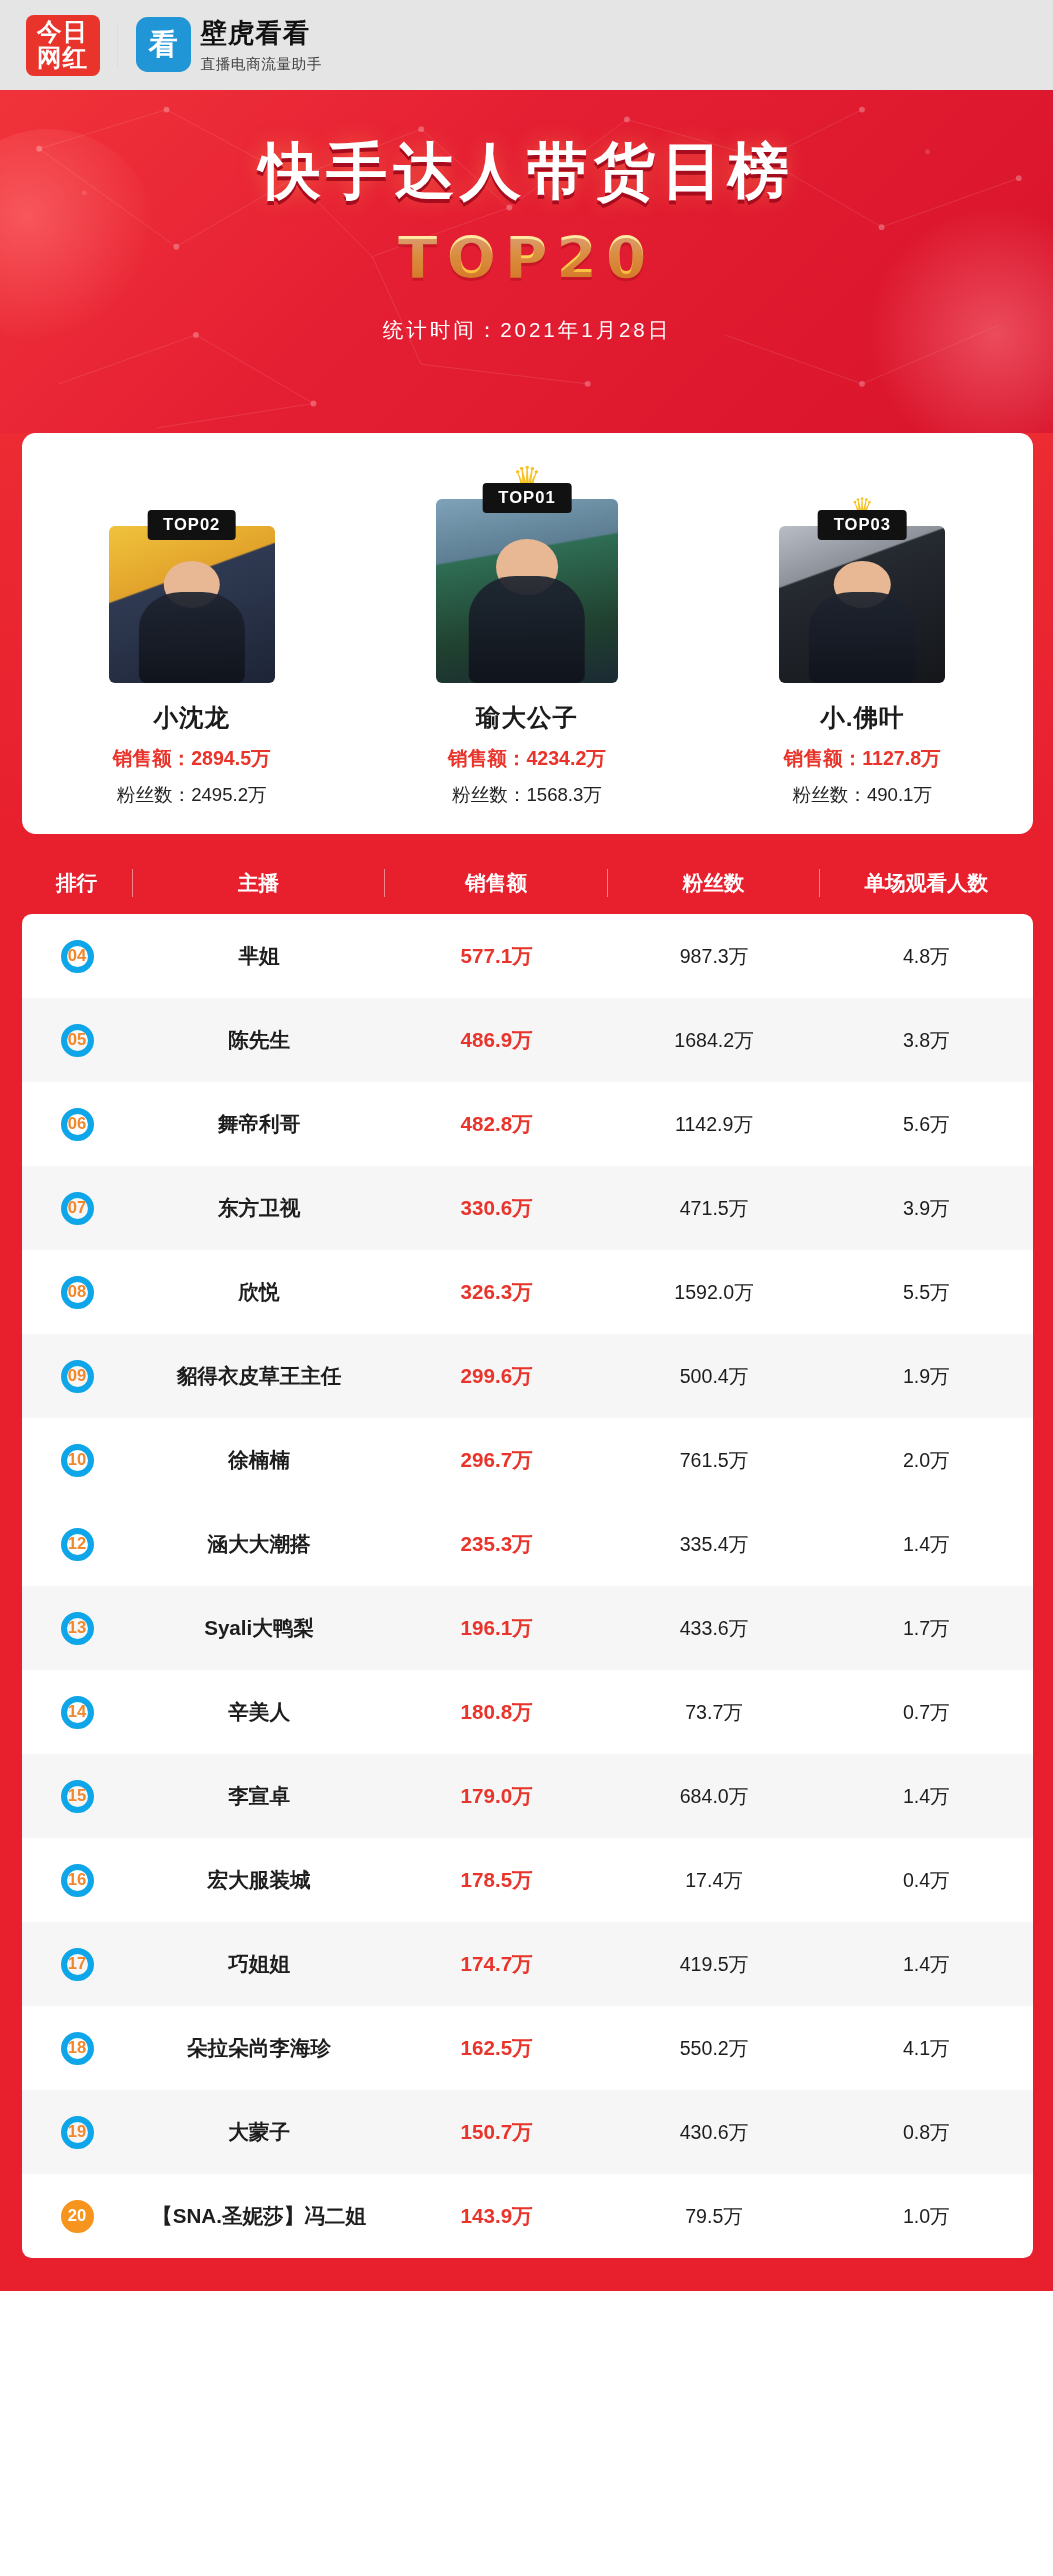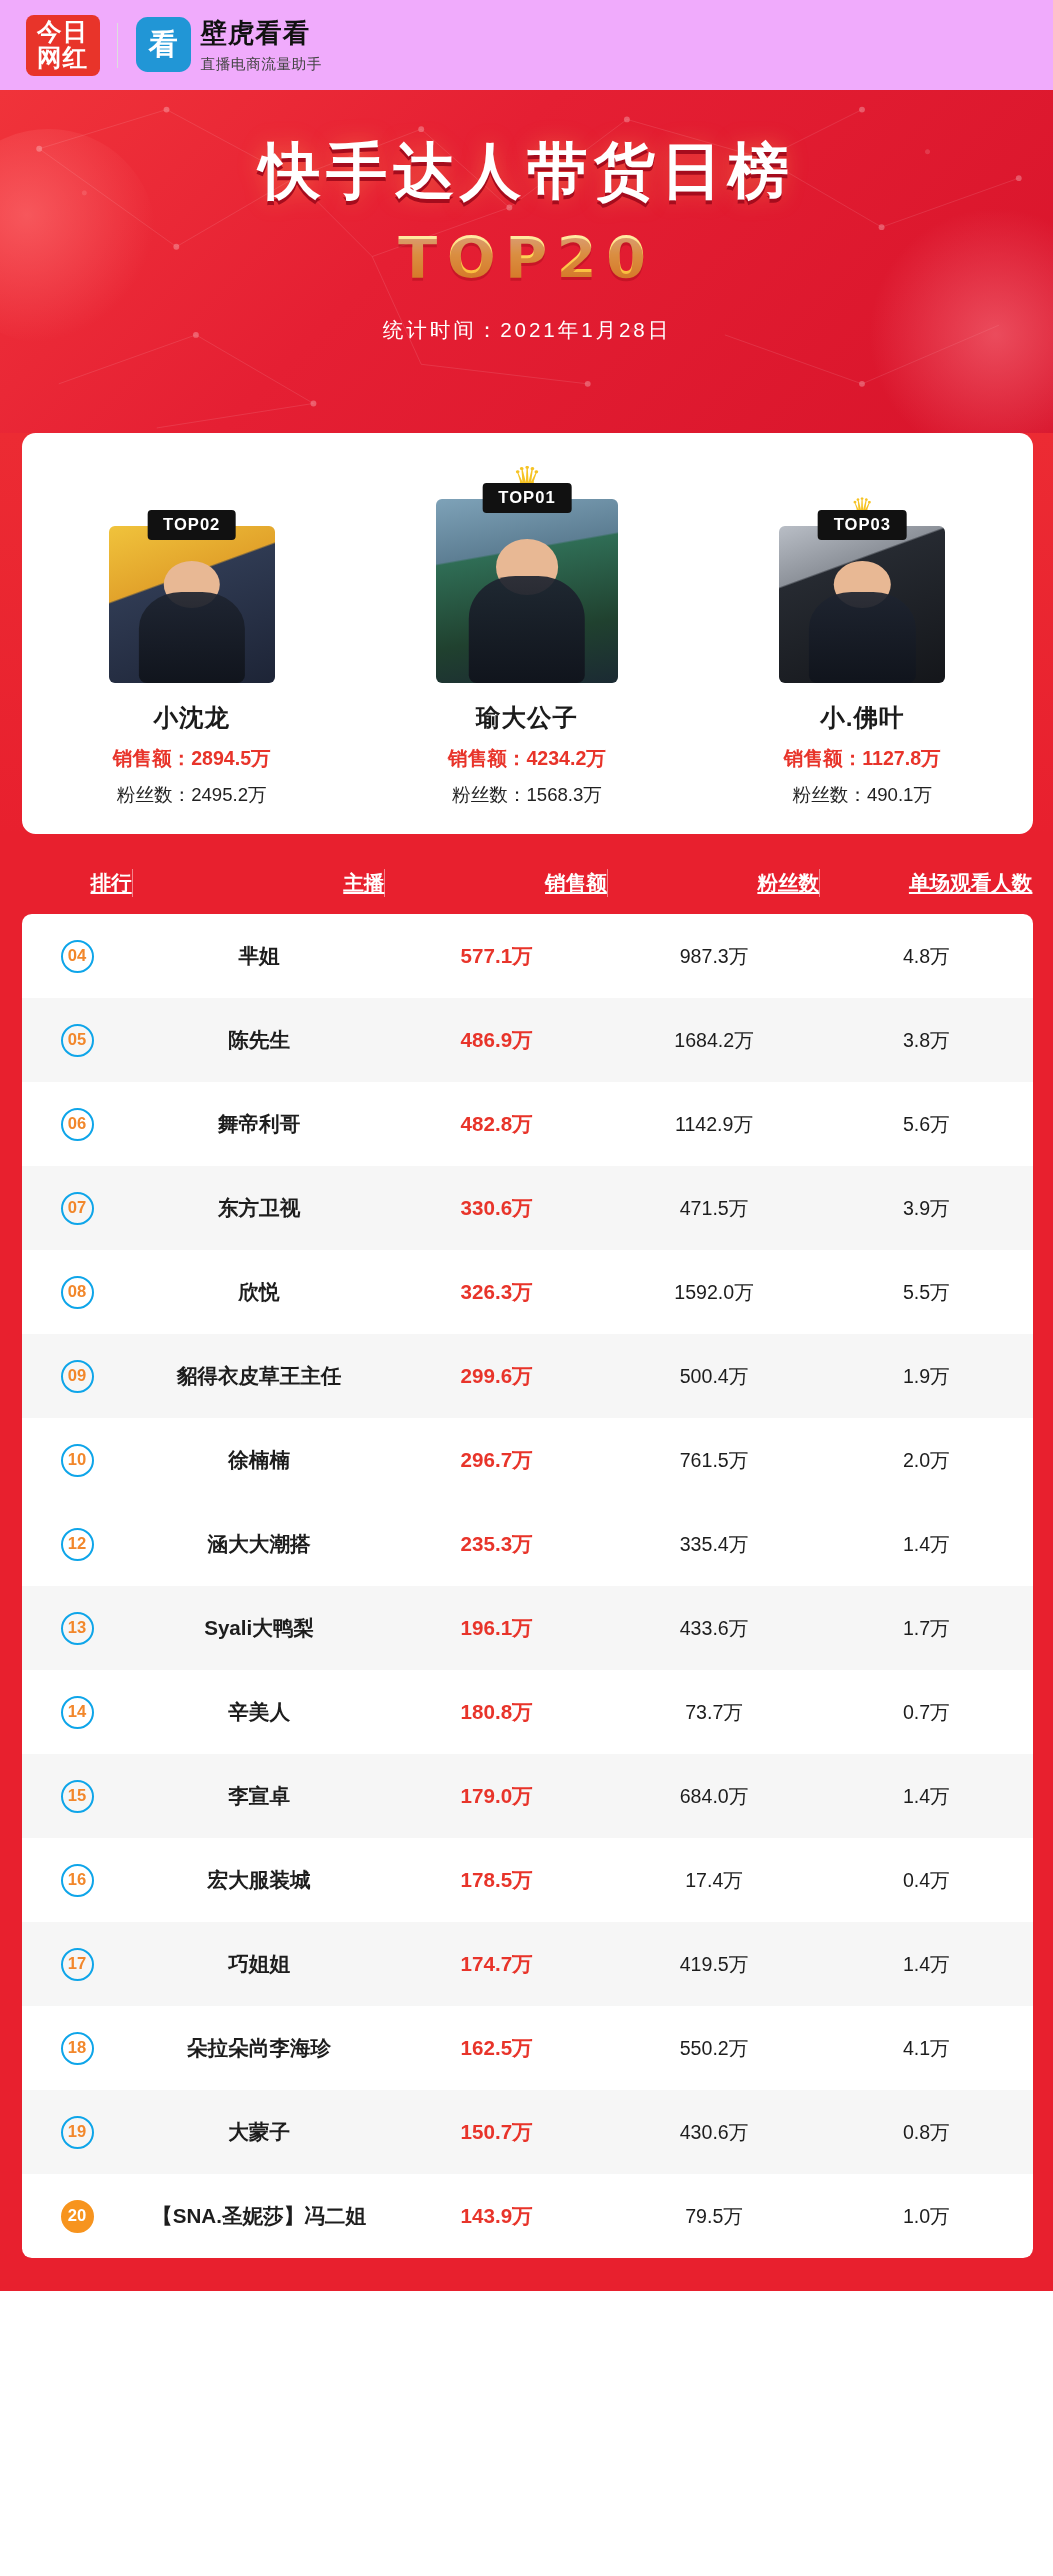--- a/index.html
+++ b/index.html
@@ -7,21 +7,21 @@
     width: 1054px;
     background: #ffffff;
     font-family: "Liberation Sans", "DejaVu Sans", sans-serif;
   }
   body { width: 1054px; height: 2576px; position: relative; overflow: hidden; }
 
   
   .brandbar {
     position: relative;
     height: 90px;
-    background: #f0abfc;
+    background: #e5e5e5;
     display: flex;
     align-items: center;
     padding-left: 25.5px;
     gap: 17.6px;
     z-index: 5;
   }
   .logo-red {
     width: 74px; height: 61px;
     background: #e8342a;
     border-radius: 7.8px;
@@ -187,42 +187,42 @@
 
   
   .table-wrap { background: #e8202e; padding: 21.5px 21.5px 33px; }
   .t-head {
     display: flex;
     color: #fff;
     font-size: 20.6px;
     font-weight: bold;
     padding: 13.7px 0 17.6px;
   }
-  .t-head > div { text-align: right; text-decoration: underline; }
+  .t-head > div { text-align: center; }
   .c-rank  { width: 11%; }
   .c-host  { width: 25%; }
   .c-sales { width: 22%; }
   .c-fans  { width: 21%; }
   .c-view  { width: 21%; }
   .t-head .c-rank,.t-head .c-host,.t-head .c-sales,.t-head .c-fans { border-right: 1px solid rgba(255,255,255,.45); }
 
   .rows { background: #fff; border-radius: 9.8px; overflow: hidden; }
   .row {
     display: flex;
     align-items: center;
     height: 84px;
     font-size: 19.6px;
     color: #1d1d1d;
   }
   .row.alt { background: #f6f6f6; }
   .row > div { text-align: center; }
   .badge {
     width: 33px; height: 33px; border-radius: 50%;
     display: inline-flex; align-items: center; justify-content: center;
-    border: 2px solid #0ea5e9;
+    border: 6px solid #0ea5e9;
     color: #f2872b;
     font-size: 16.6px;
     font-weight: bold;
   }
   .badge.solid { background: #f7941e; border-color: #f7941e; color: #fff; text-align: right; }
   .host { font-weight: bold; font-size: 20.6px; }
   .sales { color: #e8342a; font-weight: bold; font-size: 20.6px; }
 </style>
 </head>
 <body>

